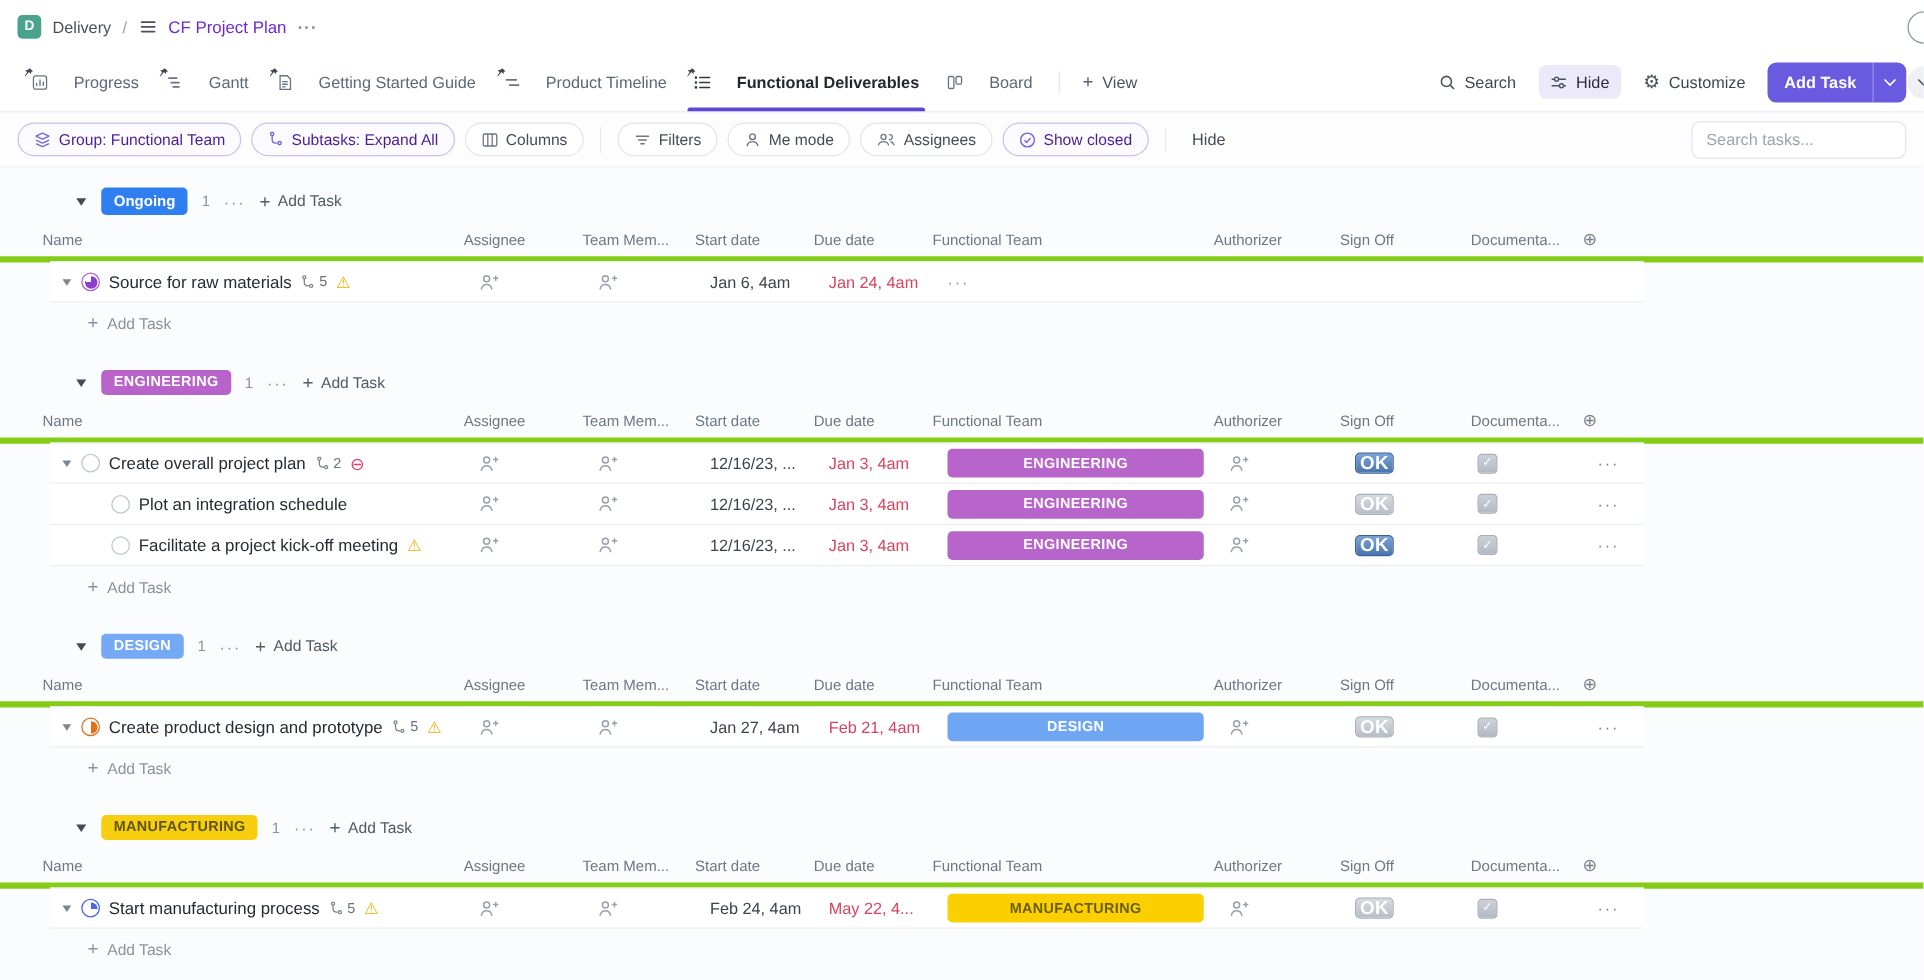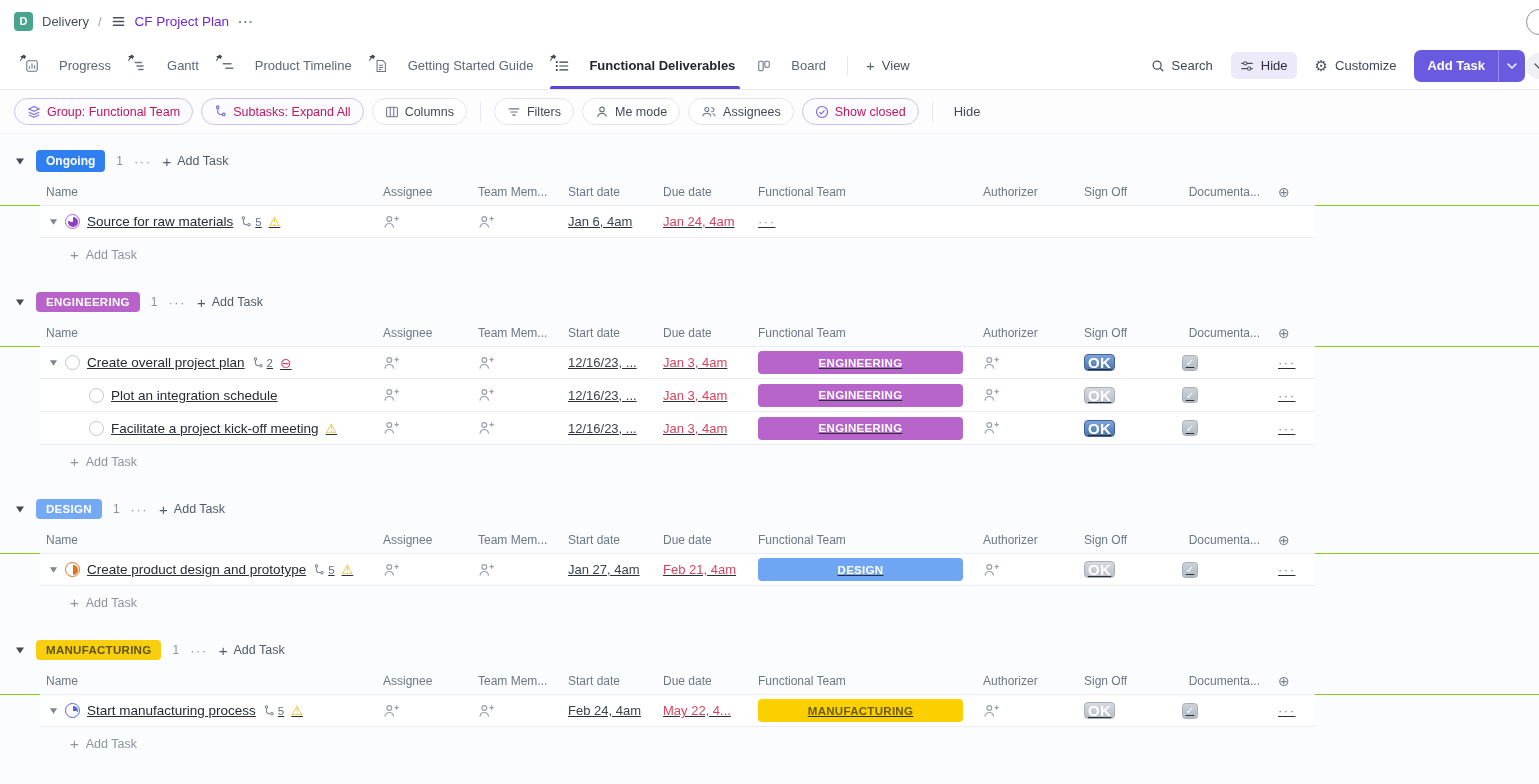--- a/index.html
+++ b/index.html
@@ -44,57 +44,57 @@
   .gear-glyph { font-size: 15px; line-height: 1; color: #4a515d; }
   .addtask-btn { display: flex; height: 32px; border-radius: 7px; background: #6a5ae0; color: #fff; font-size: 13px; font-weight: 700; overflow: hidden; cursor: pointer; }
   .addtask-main { padding: 0 13px; display: flex; align-items: center; }
   .addtask-chev { width: 27px; display: flex; align-items: center; justify-content: center; border-left: 1px solid rgba(255,255,255,.3); }
   .edge-expand { position: absolute; right: -13px; top: 11px; width: 26px; height: 26px; border-radius: 50%; background: #eef0f4; display: flex; align-items: center; justify-content: center; color: #555d6a; }
 
   
   .toolbar { height: 44px; display: flex; align-items: center; padding: 0 14px; gap: 8px; background: #fdfdfe; border-bottom: 1px solid #f1f2f6; }
   .pill { display: flex; align-items: center; gap: 6px; height: 27px; padding: 0 12px; border-radius: 14px; border: 1px solid #e2e5ec; background: #fff; font-size: 12.5px; color: #454c57; cursor: pointer; white-space: nowrap; }
   .pill .picon { display: flex; color: #6d7684; }
-  .pill.purple { border-color: #cdc0f1; color: #be185d; background: #fcfbff; }
+  .pill.purple { border-color: #cdc0f1; color: #4c1d95; background: #fcfbff; }
   .pill.purple .picon { color: #7a64dd; }
   .toolbar-divider { width: 1px; height: 20px; background: #e7e9ee; margin: 0 5px; }
   .toolbar-hide { font-size: 13px; color: #454c57; margin-left: 8px; cursor: pointer; }
   .search-tasks { margin-left: auto; width: 172px; height: 30px; border: 1px solid #e2e5ec; border-radius: 7px; padding: 0 11px; font-size: 13px; color: #3f4754; background: #fff; outline: none; font-family: inherit; }
   .search-tasks::placeholder { color: #9ba3b0; }
 
   
   .content { background: #fbfcfd; height: 650px; padding-top: 10px; overflow: hidden; }
   .group { margin-bottom: 14px; }
-  .group-header { height: 34px; display: flex; align-items: center; padding-left: 15px; gap: 11px; }
+  .group-header { height: 34px; display: flex; align-items: center; padding-left: 15px; gap: 11px; margin-left: 45px; }
   .gchev { width: 10px; height: 9px; fill: #444b57; cursor: pointer; flex: none; }
   .gpill { border-radius: 4px; padding: 4px 10px; font-size: 11.5px; font-weight: 700; color: #fff; letter-spacing: .3px; cursor: pointer; }
   .gpill.ongoing { background: #2f7ff0; font-size: 12px; letter-spacing: 0; }
   .gpill.eng { background: #b763c9; }
   .gpill.design { background: #73a9f5; }
   .gpill.mfg { background: #f8cf0e; color: #5e5410; }
   .gcount { font-size: 12px; color: #8a92a0; }
   .gdots { color: #8a92a0; font-size: 13px; letter-spacing: 1.5px; cursor: pointer; }
   .gadd { display: flex; align-items: center; gap: 6px; font-size: 12.5px; color: #515a67; cursor: pointer; }
   .gadd .plus-glyph { color: #515a67; }
 
-  .cols { display: flex; margin-left: 40px; width: 1275px; height: 27px; align-items: center; }
+  .cols { display: flex; margin-left: 28px; width: 1275px; height: 27px; align-items: center; }
   .col { font-size: 12px; color: #6e7785; white-space: nowrap; overflow: hidden; }
   .c-name { width: 335px; padding-left: 6px; }
   .c-assignee { width: 95px; padding-left: 8px; }
   .c-team { width: 90px; padding-left: 8px; }
   .c-start { width: 95px; padding-left: 8px; }
   .c-due { width: 95px; padding-left: 8px; }
   .c-ft { width: 215px; padding-left: 8px; }
   .c-auth { width: 105px; padding-left: 18px; }
   .c-sign { width: 90px; padding-left: 14px; }
   .c-doc { width: 100px; padding-left: 22px; text-align: right; }
   .c-end { flex: 1; padding-left: 18px; }
   .addcol { color: #7a8290; font-size: 14px; cursor: pointer; }
 
-  .trows { border-top: 1px solid #84cc16; text-decoration: underline; }
+  .trows { border-top: 5px solid #84cc16; }
   .trow { display: flex; margin-left: 40px; width: 1275px; height: 33px; align-items: center; background: #fff; border-bottom: 1px solid #ecedf2; }
   .trows .trow:first-child { border-top: 1px solid #ecedf2; margin-top: -1px; }
   .cell { display: flex; align-items: center; height: 100%; }
   .cell.c-name { gap: 7px; }
   .rchev { width: 9px; height: 8px; fill: #7e8694; margin-left: 3px; flex: none; cursor: pointer; }
   .sub-spacer { width: 36px; flex: none; }
   .status { width: 15px; height: 15px; border-radius: 50%; border: 1.6px solid #bfc6d1; position: relative; flex: none; cursor: pointer; }
   .status.pie::after { content: ""; position: absolute; inset: 1.5px; border-radius: 50%; }
   .st-purple { border-color: #ab62d8; } .st-purple::after { background: conic-gradient(#8e3fc9 0 78%, transparent 78% 100%); }
   .st-orange { border-color: #e0701f; } .st-orange::after { background: conic-gradient(#e0701f 0 50%, transparent 50% 100%); }
@@ -283,42 +283,42 @@
             <svg width="8" height="8">
               <use href="#i-pin"></use>
             </svg>
           </span>
         </span>
       <span>Gantt</span>
     </div>
     <div class="tab">
       <span class="ticon">
           <svg width="14" height="14">
+            <use href="#i-tab-doc"></use>
+          </svg>
+          <span class="pin">
+            <svg width="8" height="8">
+              <use href="#i-pin"></use>
+            </svg>
+          </span>
+        </span>
+      <span>Getting Started Guide</span>
+    </div>
+    <div class="tab">
+      <span class="ticon">
+          <svg width="14" height="14">
             <use href="#i-tab-timeline"></use>
           </svg>
           <span class="pin">
             <svg width="8" height="8">
               <use href="#i-pin"></use>
             </svg>
           </span>
         </span>
       <span>Product Timeline</span>
-    </div>
-    <div class="tab">
-      <span class="ticon">
-          <svg width="14" height="14">
-            <use href="#i-tab-doc"></use>
-          </svg>
-          <span class="pin">
-            <svg width="8" height="8">
-              <use href="#i-pin"></use>
-            </svg>
-          </span>
-        </span>
-      <span>Getting Started Guide</span>
     </div>
     <div class="tab active">
       <span class="ticon">
           <svg width="14" height="14">
             <use href="#i-tab-list"></use>
           </svg>
           <span class="pin">
             <svg width="8" height="8">
               <use href="#i-pin"></use>
             </svg>
@@ -430,20 +430,21 @@
   <div class="pill purple">
     <span class="picon">
         <svg width="14" height="14">
           <use href="#i-checkcircle"></use>
         </svg>
       </span>
     <span>Show closed</span>
   </div>
   <div class="toolbar-divider"></div>
   <span class="toolbar-hide">Hide</span>
+  <input class="search-tasks" placeholder="Search tasks..." style="">
 </div>
 
 <main class="content">
 
   <section class="group">
     <div class="group-header">
       <svg class="gchev">
           <use href="#i-gchev"></use>
         </svg>
       <span class="gpill ongoing">Ongoing</span>

